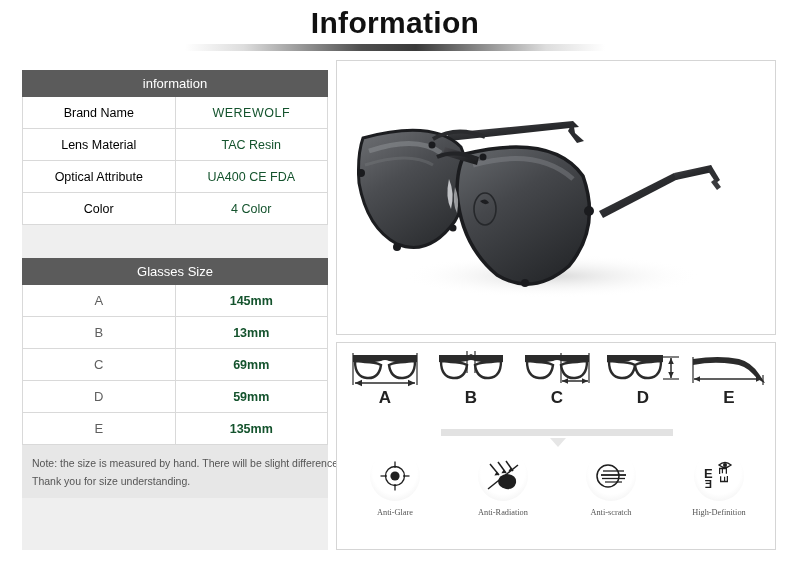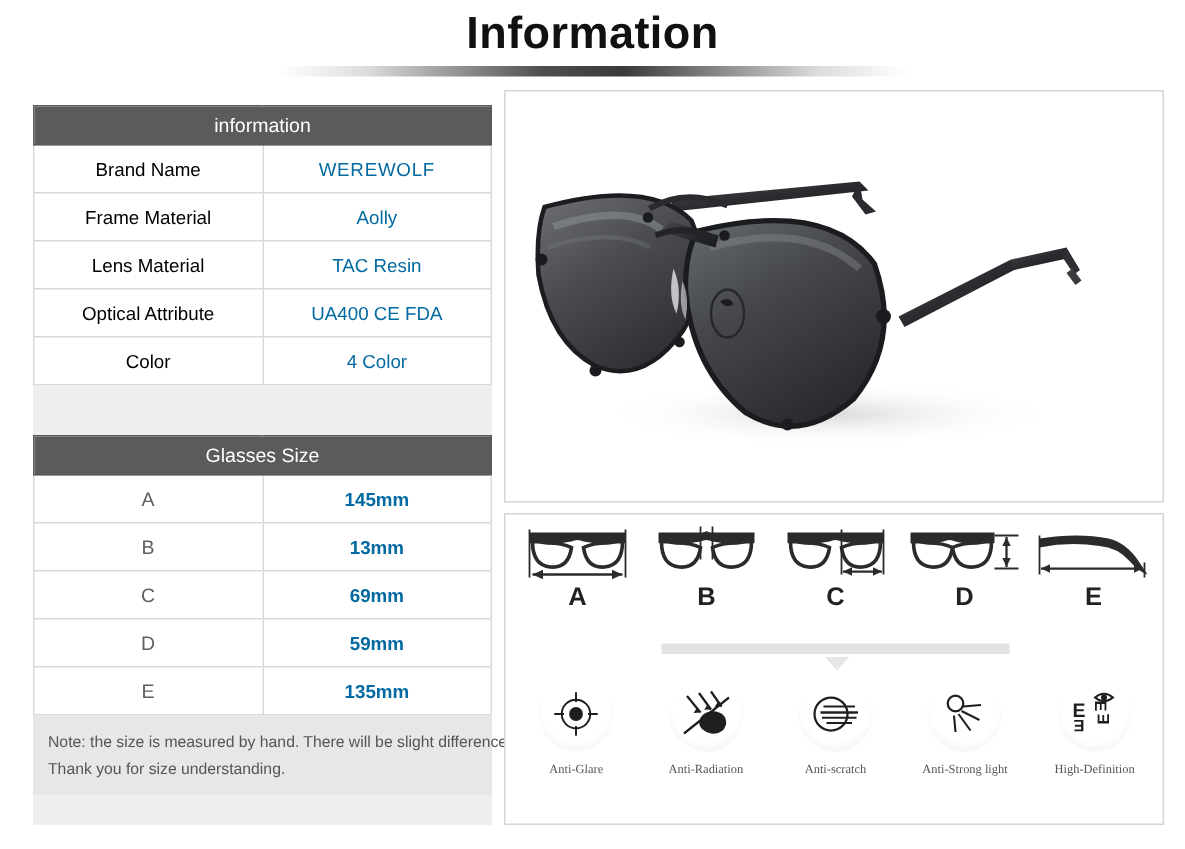--- a/index.html
+++ b/index.html
@@ -44,21 +44,21 @@
     font-size: 13px; font-weight: normal;
     text-align: center; height: 25px; line-height: 25px;
     border: 1px solid #5b5b5b;
   }
   table.spec td {
     border: 1px solid #d9d9d9;
     height: 32px; text-align: center; vertical-align: middle;
     color: #5e5e5e; background: #fff;
   }
   table.spec td.k { width: 118px; font-size: 12.5px; color:#000000; }
-  table.spec td.v { width: 188px; font-size: 12.5px; color:#0369a1; }
+  table.spec td.v { width: 188px; font-size: 12.5px; color:#14532d; }
   td.v.big   { font-size: 19px; color: #8a8a8a; letter-spacing: 0.5px; }
   td.v.mid   { font-size: 16px; color: #7e7e7e; }
   td.v.small { font-size: 13px; color: #6f6f6f; }
   td.v.size  { font-size: 18px; font-weight: bold; color: #8f8f8f; }
   table.spec td.k.letter { font-size: 13px; color:#5f5f5f; }
 
   .table-gap { height: 33px; background: #efefef; }
 
   .note-box {
     background: #e7e7e7; padding: 9px 8px 8px 10px;
@@ -125,24 +125,20 @@
   <div class="left-col">
 
     <table class="spec">
       <tbody>
           <tr>
         <td class="thead-cell" colspan="2">information</td>
       </tr>
       <tr>
         <td class="k">Brand Name</td>
         <td class="v big">WEREWOLF</td>
-      </tr>
-      <tr>
-        <td class="k">Frame Material</td>
-        <td class="v mid">Aolly</td>
       </tr>
       <tr>
         <td class="k">Lens Material</td>
         <td class="v small">TAC Resin</td>
       </tr>
       <tr>
         <td class="k">Optical Attribute</td>
         <td class="v small">UA400 CE FDA</td>
       </tr>
       <tr>
@@ -376,32 +372,20 @@
             <circle cx="15" cy="16" r="11" fill="none" stroke="#1f1f1f" stroke-width="1.5"></circle>
             <line x1="10" y1="11" x2="31" y2="11" stroke="#1f1f1f" stroke-width="1.3"></line>
             <line x1="8" y1="15" x2="33" y2="15" stroke="#1f1f1f" stroke-width="1.8"></line>
             <line x1="9" y1="18.5" x2="32" y2="18.5" stroke="#1f1f1f" stroke-width="1.3"></line>
             <line x1="12" y1="22" x2="29" y2="22" stroke="#1f1f1f" stroke-width="1.2"></line>
           </svg>
         </div>
         <div class="flabel">Anti-scratch</div>
       </div>
 
-      <div class="feature">
-        <div class="circle">
-          <svg width="34" height="34" viewBox="0 0 34 34">
-            <circle cx="11" cy="10" r="5.2" fill="none" stroke="#1f1f1f" stroke-width="1.5"></circle>
-            <line x1="16" y1="12" x2="28" y2="11" stroke="#1f1f1f" stroke-width="1.4"></line>
-            <line x1="15" y1="15" x2="27" y2="21" stroke="#1f1f1f" stroke-width="1.4"></line>
-            <line x1="13" y1="17" x2="21" y2="28" stroke="#1f1f1f" stroke-width="1.4"></line>
-            <line x1="10" y1="18" x2="11" y2="29" stroke="#1f1f1f" stroke-width="1.4"></line>
-          </svg>
-        </div>
-        <div class="flabel">Anti-Strong light</div>
-      </div>
 
       <div class="feature">
         <div class="circle">
           <svg width="36" height="34" viewBox="0 0 36 34">
             <path d="M18 6 Q24 1 30 6 Q24 11 18 6 Z" fill="#fff" stroke="#1f1f1f" stroke-width="1.4"></path>
             <circle cx="24" cy="6" r="2" fill="#1f1f1f"></circle>
             <text x="3" y="19" font-family="'Liberation Sans',sans-serif" font-size="13" font-weight="bold" fill="#1f1f1f">E</text>
             <text x="17" y="17" font-family="'Liberation Sans',sans-serif" font-size="11" font-weight="bold" fill="#1f1f1f" transform="rotate(90 22 13)">E</text>
             <text x="20" y="23" font-family="'Liberation Sans',sans-serif" font-size="11" font-weight="bold" fill="#1f1f1f" transform="rotate(-90 24 20)">E</text>
             <text x="5" y="29" font-family="'Liberation Sans',sans-serif" font-size="11" font-weight="bold" fill="#1f1f1f" transform="rotate(180 8 25)">E</text>

